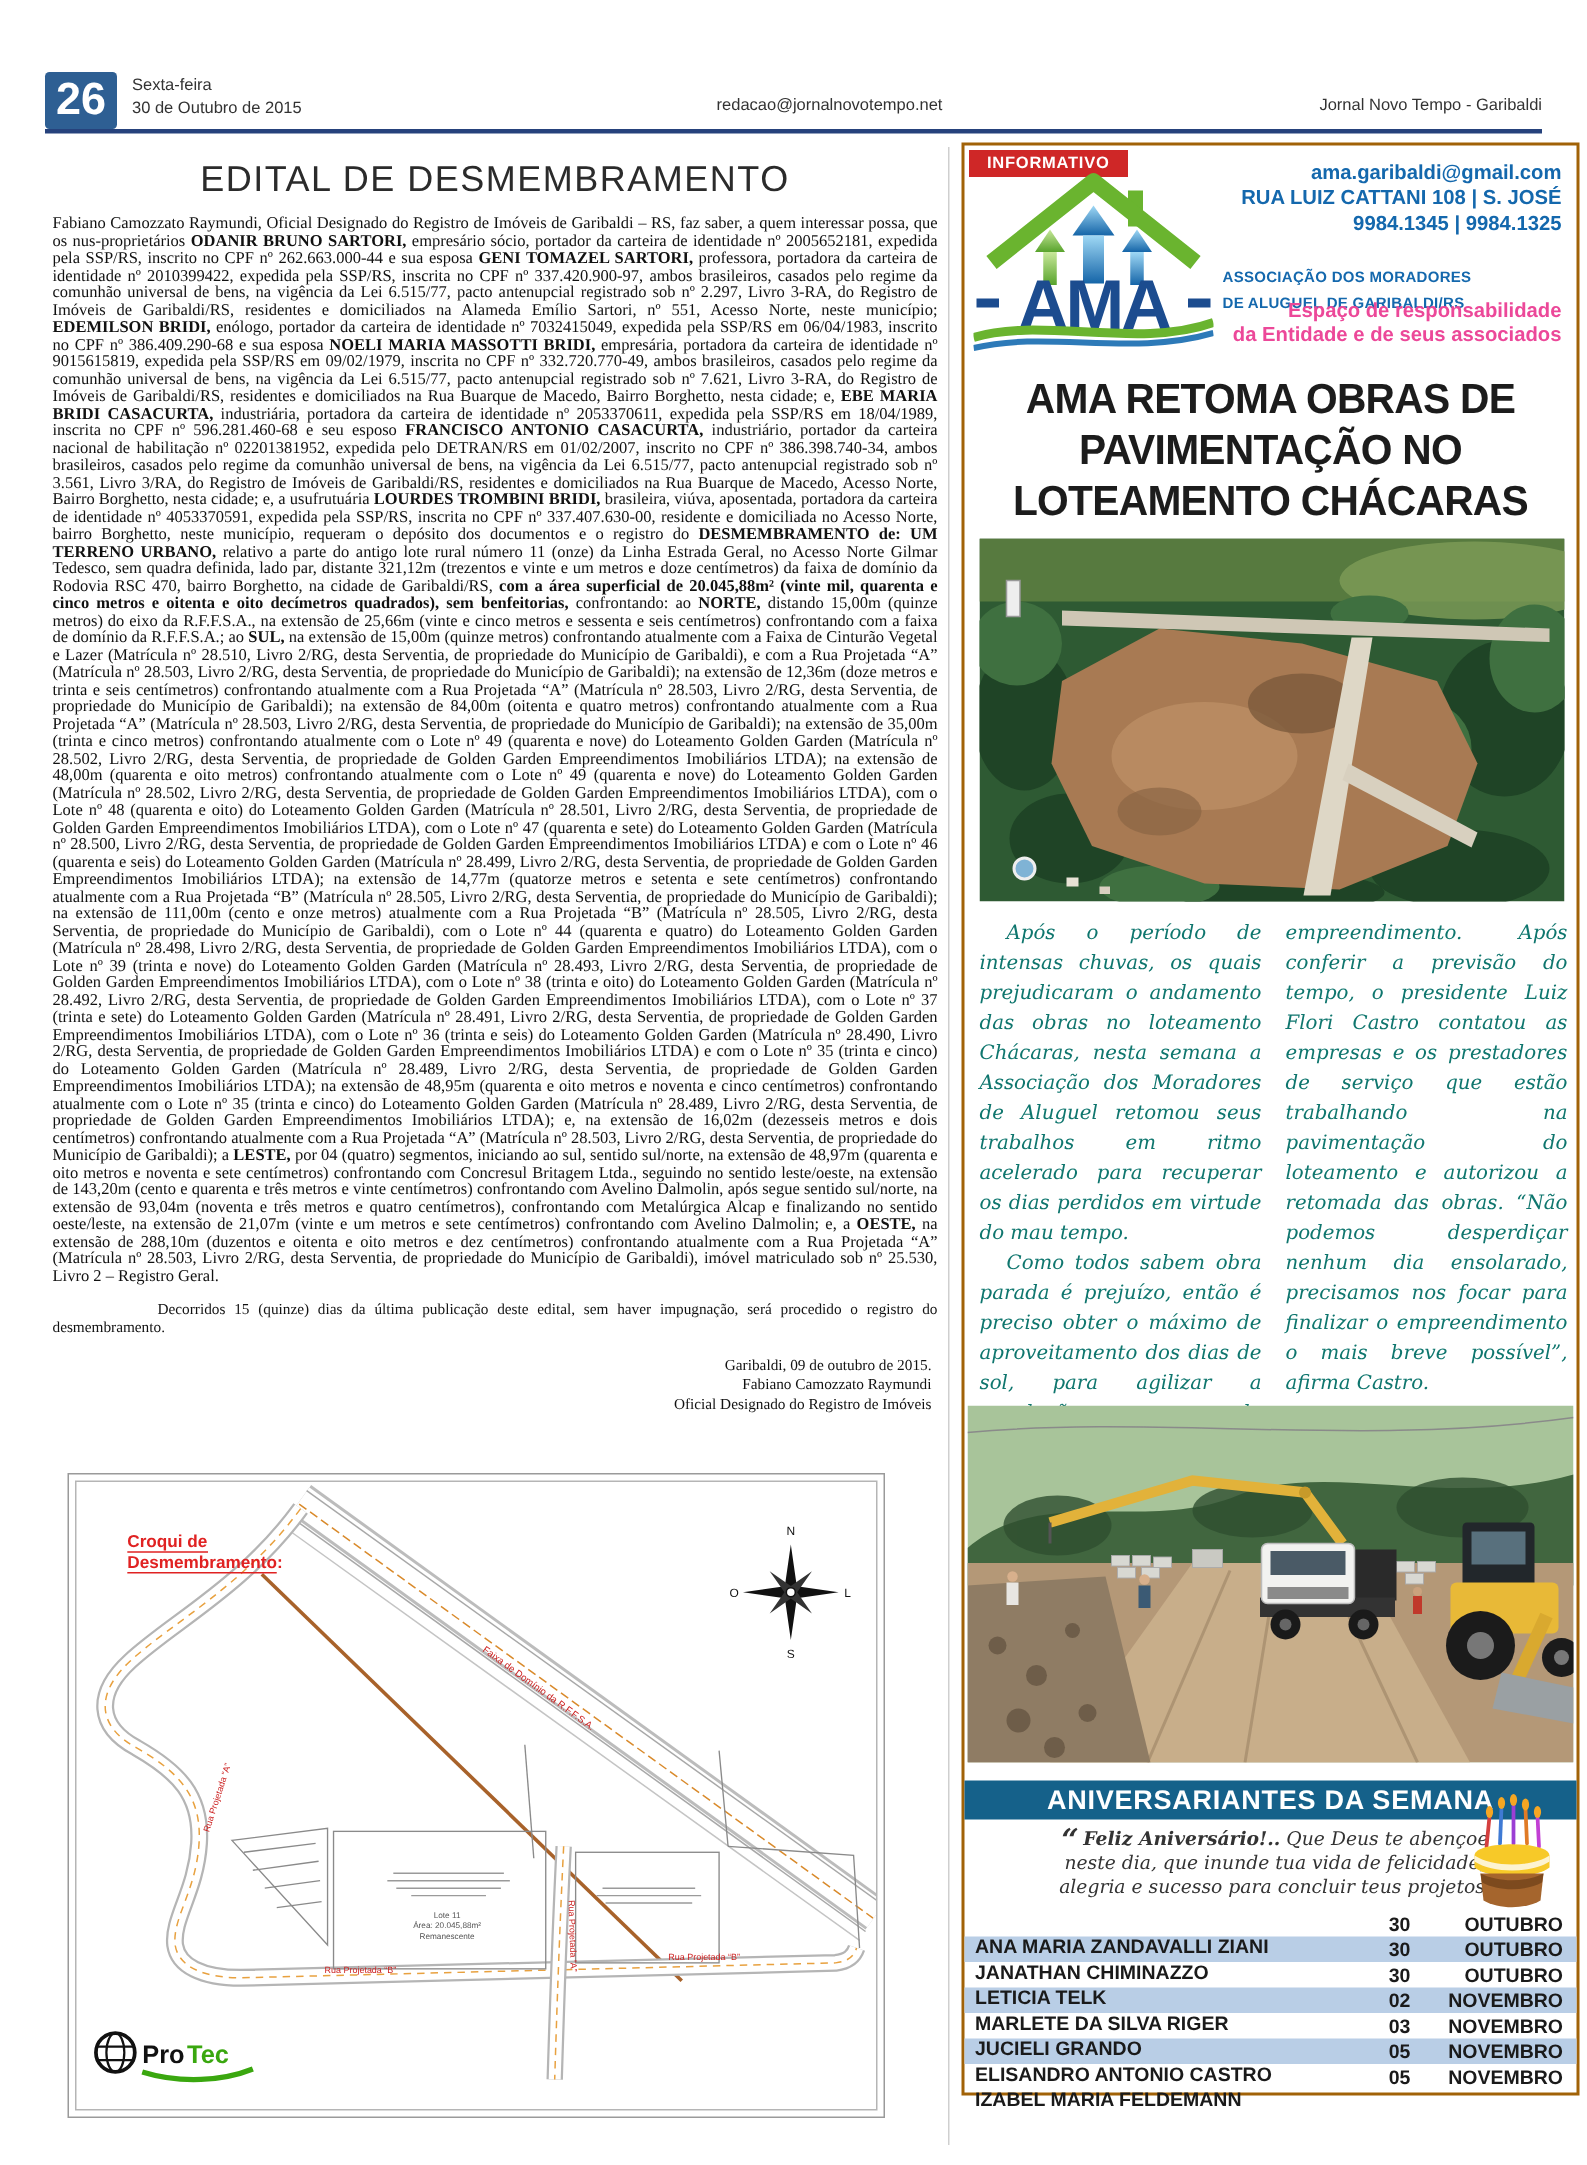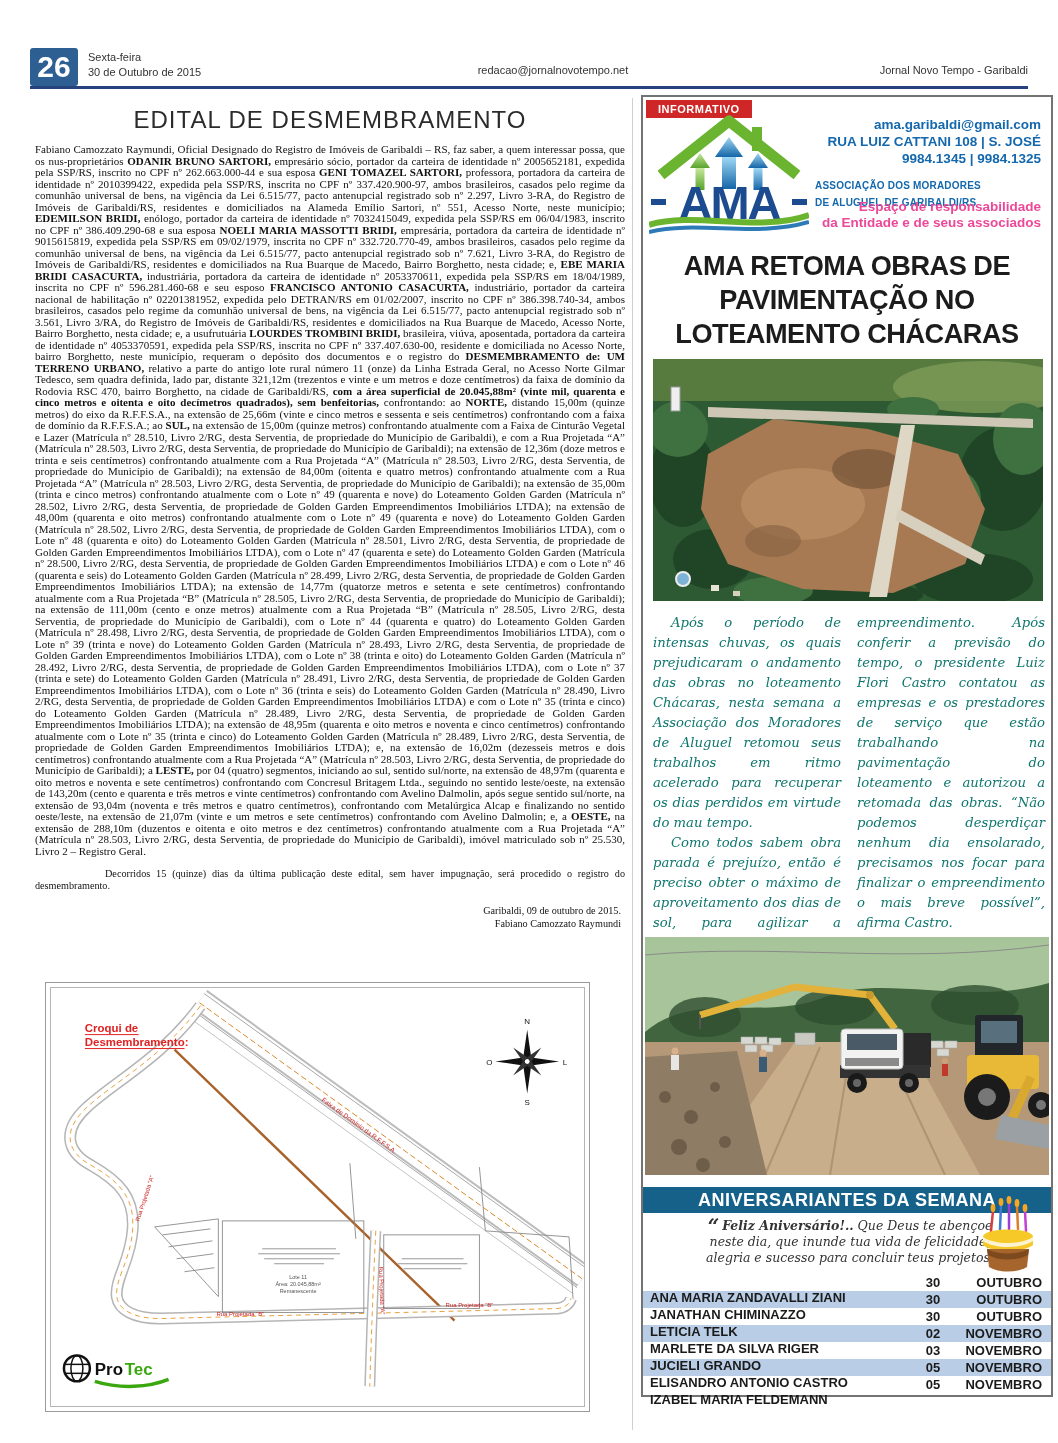--- a/index.html
+++ b/index.html
@@ -29,25 +29,25 @@
   .edital-sign{font-family:"Liberation Serif",serif;font-size:10.2px;line-height:13px;
                text-align:right;margin-top:13px;padding-right:4px;color:#111;}
 
   
   .map-box{position:absolute;left:45px;top:982px;width:545px;height:430px;
            border:1px solid #9a9a9a;background:#fff;box-sizing:border-box;padding:4px;}
   .map-inner{width:100%;height:100%;border:1px solid #b5b5b5;box-sizing:border-box;}
 
   
   .rcol{position:absolute;left:641px;top:95px;width:412px;height:1302px;
-        border:2px solid #737373;background:#fff;box-sizing:border-box;}
+        border:2px solid #a16207;background:#fff;box-sizing:border-box;}
   .informativo{position:absolute;top:3px;left:3px;background:#cf2727;color:#fff;
                font-size:11px;font-weight:bold;padding:3px 12px;letter-spacing:.5px;}
   .ama-logo{position:absolute;top:16px;left:6px;width:160px;height:122px;}
-  .ama-contact{position:absolute;top:19px;right:10px;text-align:right;color:#1468ad;
+  .ama-contact{position:absolute;top:9px;right:10px;text-align:right;color:#1468ad;
                font-weight:bold;font-size:13.5px;line-height:17px;}
   .ama-org{position:absolute;top:80px;left:172px;color:#1468ad;font-weight:bold;
            font-size:10px;line-height:17px;letter-spacing:.2px;}
   .ama-tag{position:absolute;top:102px;right:10px;text-align:right;color:#ec4899;
            font-weight:bold;font-size:13.5px;line-height:16px;}
   .headline{position:absolute;top:152px;left:12px;right:12px;text-align:center;
             font-size:28px;line-height:34px;font-weight:bold;color:#1c1c1c;
             letter-spacing:-.5px;transform:scaleX(.97);}
   .photo1{position:absolute;top:262px;left:10px;width:390px;height:242px;}
   .article{position:absolute;top:516px;left:10px;width:392px;
@@ -89,20 +89,21 @@
 <div class="pg-rule"></div>
 <div class="col-divider"></div>
 
 <div class="edital">
   <h1 class="edital-title">EDITAL DE DESMEMBRAMENTO</h1>
   <div class="edital-body"><span>Fabiano Camozzato Raymundi, Oficial Designado do Registro de Imóveis de Garibaldi – RS, faz saber, a quem interessar possa, que os nus-proprietários </span><span class="seg-bold">ODANIR BRUNO SARTORI,</span><span> empresário sócio, portador da carteira de identidade nº 2005652181, expedida pela SSP/RS, inscrito no CPF nº 262.663.000-44 e sua esposa </span><span class="seg-bold">GENI TOMAZEL SARTORI,</span><span> professora, portadora da carteira de identidade nº 2010399422, expedida pela SSP/RS, inscrita no CPF nº 337.420.900-97, ambos brasileiros, casados pelo regime da comunhão universal de bens, na vigência da Lei 6.515/77, pacto antenupcial registrado sob nº 2.297, Livro 3-RA, do Registro de Imóveis de Garibaldi/RS, residentes e domiciliados na Alameda Emílio Sartori, nº 551, Acesso Norte, neste município; </span><span class="seg-bold">EDEMILSON BRIDI,</span><span> enólogo, portador da carteira de identidade nº 7032415049, expedida pela SSP/RS em 06/04/1983, inscrito no CPF nº 386.409.290-68 e sua esposa </span><span class="seg-bold">NOELI MARIA MASSOTTI BRIDI,</span><span> empresária, portadora da carteira de identidade nº 9015615819, expedida pela SSP/RS em 09/02/1979, inscrita no CPF nº 332.720.770-49, ambos brasileiros, casados pelo regime da comunhão universal de bens, na vigência da Lei 6.515/77, pacto antenupcial registrado sob nº 7.621, Livro 3-RA, do Registro de Imóveis de Garibaldi/RS, residentes e domiciliados na Rua Buarque de Macedo, Bairro Borghetto, nesta cidade; e, </span><span class="seg-bold">EBE MARIA BRIDI CASACURTA,</span><span> industriária, portadora da carteira de identidade nº 2053370611, expedida pela SSP/RS em 18/04/1989, inscrita no CPF nº 596.281.460-68 e seu esposo </span><span class="seg-bold">FRANCISCO ANTONIO CASACURTA,</span><span> industriário, portador da carteira nacional de habilitação nº 02201381952, expedida pelo DETRAN/RS em 01/02/2007, inscrito no CPF nº 386.398.740-34, ambos brasileiros, casados pelo regime da comunhão universal de bens, na vigência da Lei 6.515/77, pacto antenupcial registrado sob nº 3.561, Livro 3/RA, do Registro de Imóveis de Garibaldi/RS, residentes e domiciliados na Rua Buarque de Macedo, Acesso Norte, Bairro Borghetto, nesta cidade; e, a usufrutuária </span><span class="seg-bold">LOURDES TROMBINI BRIDI,</span><span> brasileira, viúva, aposentada, portadora da carteira de identidade nº 4053370591, expedida pela SSP/RS, inscrita no CPF nº 337.407.630-00, residente e domiciliada no Acesso Norte, bairro Borghetto, neste município, requeram o depósito dos documentos e o registro do </span><span class="seg-bold">DESMEMBRAMENTO de: UM TERRENO URBANO,</span><span> relativo a parte do antigo lote rural número 11 (onze) da Linha Estrada Geral, no Acesso Norte Gilmar Tedesco, sem quadra definida, lado par, distante 321,12m (trezentos e vinte e um metros e doze centímetros) da faixa de domínio da Rodovia RSC 470, bairro Borghetto, na cidade de Garibaldi/RS, </span><span class="seg-bold">com a área superficial de 20.045,88m² (vinte mil, quarenta e cinco metros e oitenta e oito decímetros quadrados), sem benfeitorias,</span><span> confrontando: ao </span><span class="seg-bold">NORTE,</span><span> distando 15,00m (quinze metros) do eixo da R.F.F.S.A., na extensão de 25,66m (vinte e cinco metros e sessenta e seis centímetros) confrontando com a faixa de domínio da R.F.F.S.A.; ao </span><span class="seg-bold">SUL,</span><span> na extensão de 15,00m (quinze metros) confrontando atualmente com a Faixa de Cinturão Vegetal e Lazer (Matrícula nº 28.510, Livro 2/RG, desta Serventia, de propriedade do Município de Garibaldi), e com a Rua Projetada “A” (Matrícula nº 28.503, Livro 2/RG, desta Serventia, de propriedade do Município de Garibaldi); na extensão de 12,36m (doze metros e trinta e seis centímetros) confrontando atualmente com a Rua Projetada “A” (Matrícula nº 28.503, Livro 2/RG, desta Serventia, de propriedade do Município de Garibaldi); na extensão de 84,00m (oitenta e quatro metros) confrontando atualmente com a Rua Projetada “A” (Matrícula nº 28.503, Livro 2/RG, desta Serventia, de propriedade do Município de Garibaldi); na extensão de 35,00m (trinta e cinco metros) confrontando atualmente com o Lote nº 49 (quarenta e nove) do Loteamento Golden Garden (Matrícula nº 28.502, Livro 2/RG, desta Serventia, de propriedade de Golden Garden Empreendimentos Imobiliários LTDA); na extensão de 48,00m (quarenta e oito metros) confrontando atualmente com o Lote nº 49 (quarenta e nove) do Loteamento Golden Garden (Matrícula nº 28.502, Livro 2/RG, desta Serventia, de propriedade de Golden Garden Empreendimentos Imobiliários LTDA), com o Lote nº 48 (quarenta e oito) do Loteamento Golden Garden (Matrícula nº 28.501, Livro 2/RG, desta Serventia, de propriedade de Golden Garden Empreendimentos Imobiliários LTDA), com o Lote nº 47 (quarenta e sete) do Loteamento Golden Garden (Matrícula nº 28.500, Livro 2/RG, desta Serventia, de propriedade de Golden Garden Empreendimentos Imobiliários LTDA) e com o Lote nº 46 (quarenta e seis) do Loteamento Golden Garden (Matrícula nº 28.499, Livro 2/RG, desta Serventia, de propriedade de Golden Garden Empreendimentos Imobiliários LTDA); na extensão de 14,77m (quatorze metros e setenta e sete centímetros) confrontando atualmente com a Rua Projetada “B” (Matrícula nº 28.505, Livro 2/RG, desta Serventia, de propriedade do Município de Garibaldi); na extensão de 111,00m (cento e onze metros) atualmente com a Rua Projetada “B” (Matrícula nº 28.505, Livro 2/RG, desta Serventia, de propriedade do Município de Garibaldi), com o Lote nº 44 (quarenta e quatro) do Loteamento Golden Garden (Matrícula nº 28.498, Livro 2/RG, desta Serventia, de propriedade de Golden Garden Empreendimentos Imobiliários LTDA), com o Lote nº 39 (trinta e nove) do Loteamento Golden Garden (Matrícula nº 28.493, Livro 2/RG, desta Serventia, de propriedade de Golden Garden Empreendimentos Imobiliários LTDA), com o Lote nº 38 (trinta e oito) do Loteamento Golden Garden (Matrícula nº 28.492, Livro 2/RG, desta Serventia, de propriedade de Golden Garden Empreendimentos Imobiliários LTDA), com o Lote nº 37 (trinta e sete) do Loteamento Golden Garden (Matrícula nº 28.491, Livro 2/RG, desta Serventia, de propriedade de Golden Garden Empreendimentos Imobiliários LTDA), com o Lote nº 36 (trinta e seis) do Loteamento Golden Garden (Matrícula nº 28.490, Livro 2/RG, desta Serventia, de propriedade de Golden Garden Empreendimentos Imobiliários LTDA) e com o Lote nº 35 (trinta e cinco) do Loteamento Golden Garden (Matrícula nº 28.489, Livro 2/RG, desta Serventia, de propriedade de Golden Garden Empreendimentos Imobiliários LTDA); na extensão de 48,95m (quarenta e oito metros e noventa e cinco centímetros) confrontando atualmente com o Lote nº 35 (trinta e cinco) do Loteamento Golden Garden (Matrícula nº 28.489, Livro 2/RG, desta Serventia, de propriedade de Golden Garden Empreendimentos Imobiliários LTDA); e, na extensão de 16,02m (dezesseis metros e dois centímetros) confrontando atualmente com a Rua Projetada “A” (Matrícula nº 28.503, Livro 2/RG, desta Serventia, de propriedade do Município de Garibaldi); a </span><span class="seg-bold">LESTE,</span><span> por 04 (quatro) segmentos, iniciando ao sul, sentido sul/norte, na extensão de 48,97m (quarenta e oito metros e noventa e sete centímetros) confrontando com Concresul Britagem Ltda., seguindo no sentido leste/oeste, na extensão de 143,20m (cento e quarenta e três metros e vinte centímetros) confrontando com Avelino Dalmolin, após segue sentido sul/norte, na extensão de 93,04m (noventa e três metros e quatro centímetros), confrontando com Metalúrgica Alcap e finalizando no sentido oeste/leste, na extensão de 21,07m (vinte e um metros e sete centímetros) confrontando com Avelino Dalmolin; e, a </span><span class="seg-bold">OESTE,</span><span> na extensão de 288,10m (duzentos e oitenta e oito metros e dez centímetros) confrontando atualmente com a Rua Projetada “A” (Matrícula nº 28.503, Livro 2/RG, desta Serventia, de propriedade do Município de Garibaldi), imóvel matriculado sob nº 25.530, Livro 2 – Registro Geral.</span></div>
   <div class="edital-closing">Decorridos 15 (quinze) dias da última publicação deste edital, sem haver impugnação, será procedido o registro do desmembramento.</div>
   <div class="edital-sign">
     <div>Garibaldi, 09 de outubro de 2015.</div>
     <div>Fabiano Camozzato Raymundi</div>
+    <div>Oficial Designado do Registro de Imóveis</div>
   </div>
 </div>
 
 <div class="map-box">
  <div class="map-inner">
   <svg width="100%" height="100%" viewBox="0 0 535 412">
 
     <g>
       <path d="M150 8 L535 286" stroke="#bcbcbc" stroke-width="24" fill="none"></path>
       <path d="M150 8 L535 286" stroke="#ffffff" stroke-width="20" fill="none"></path>

